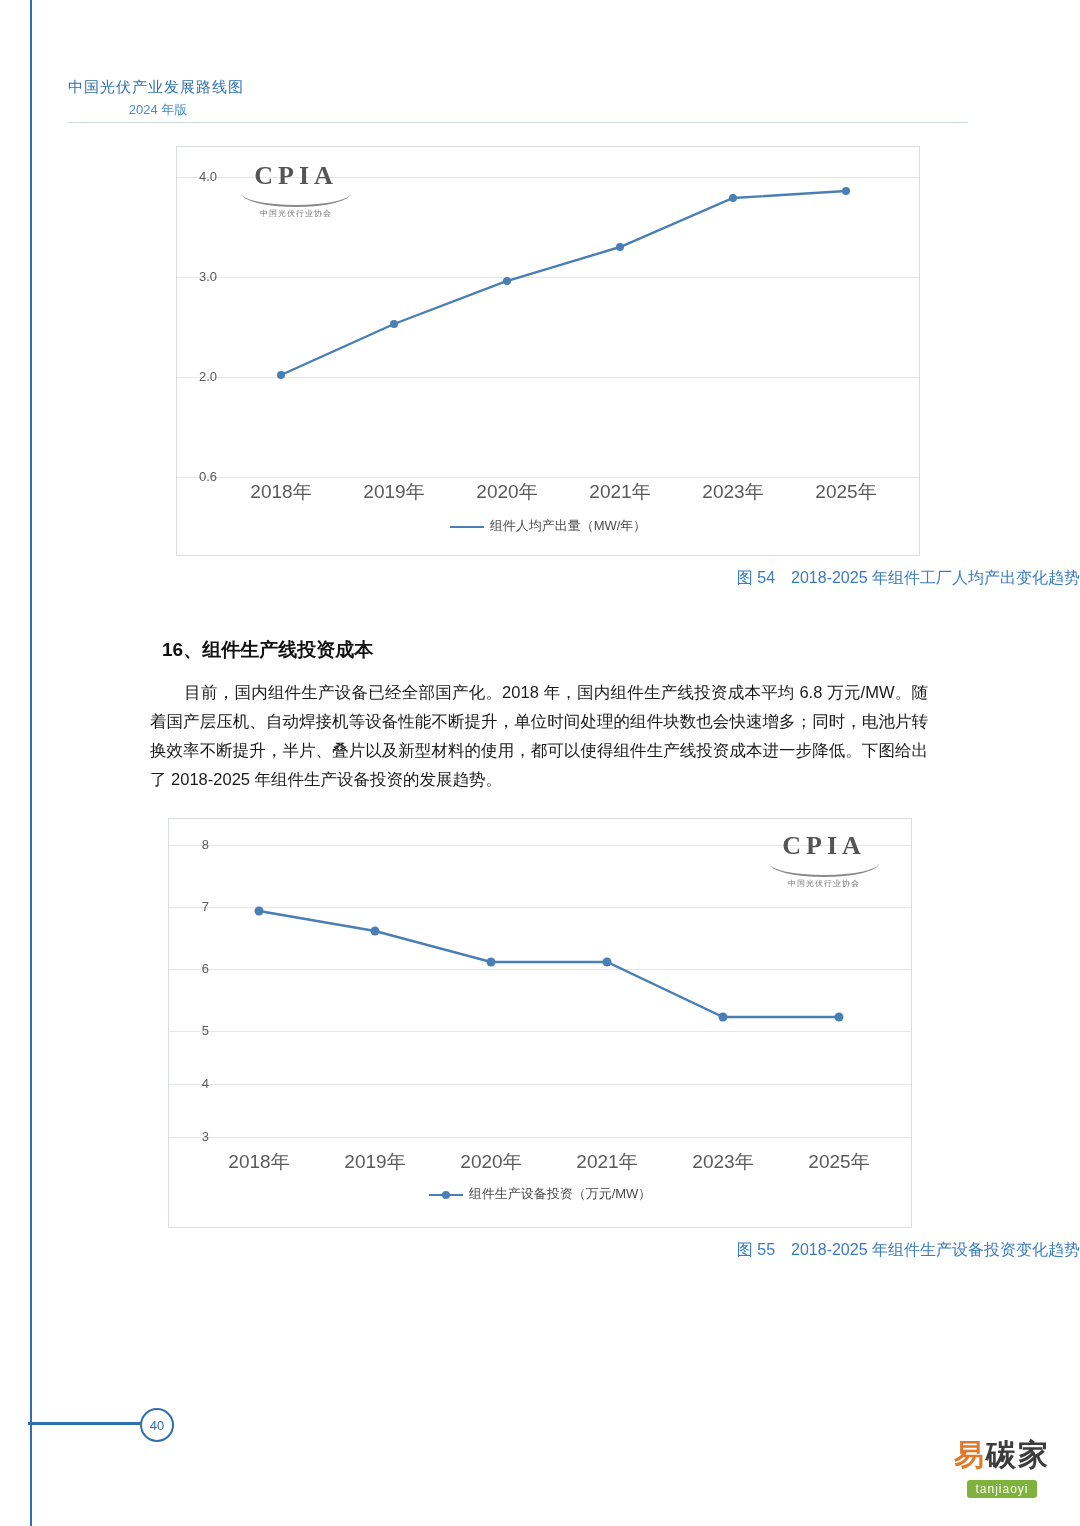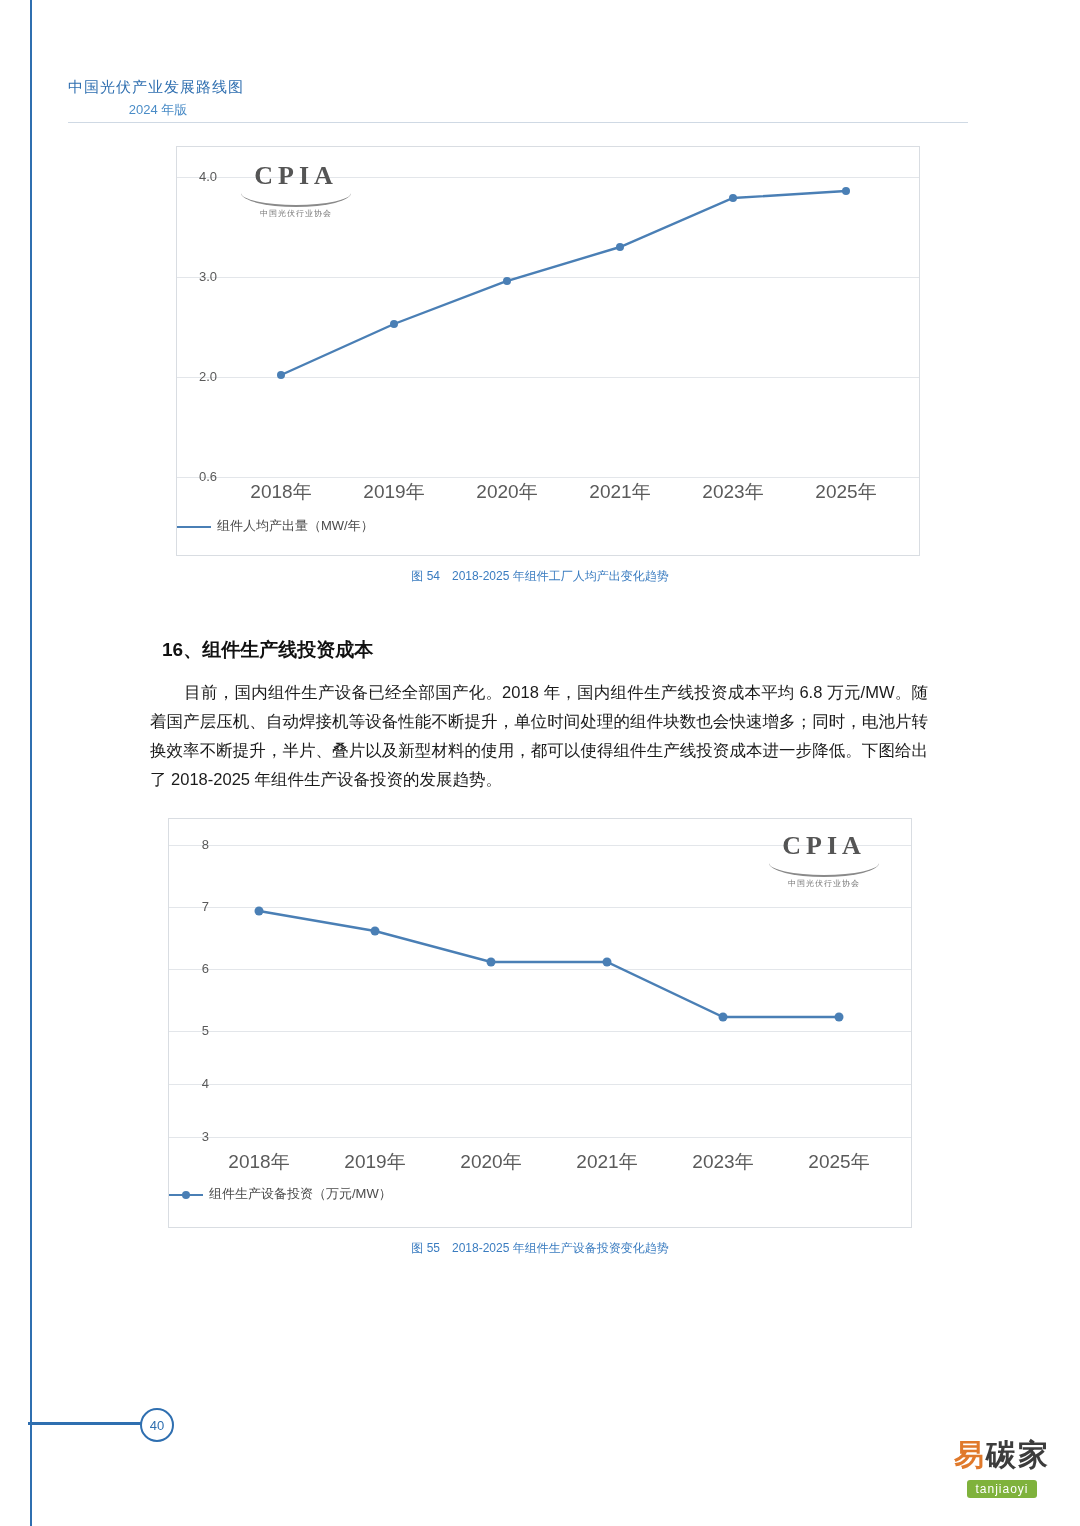--- a/index.html
+++ b/index.html
@@ -43,21 +43,21 @@
   .plot{position:absolute;left:0;top:0;right:0;bottom:0;}
   .gridline{position:absolute;left:0;right:0;height:1px;background:#e3e6ea;}
   .axis-y-label{
     position:absolute;font-size:13px;color:#5a5a5a;text-align:right;width:40px;
   }
   .axis-x-label{
     position:absolute;font-size:19px;color:#5a5a5a;text-align:center;width:90px;
   }
   .svg-layer{position:absolute;left:0;top:0;}
   .legend{
-    position:absolute;left:0;right:0;text-align:left;font-size:13px;color:#4a4a4a;
+    position:absolute;left:0;right:0;text-align:center;font-size:13px;color:#4a4a4a;
   }
   .legend .swatch{
     display:inline-block;width:34px;height:2px;background:#4a7fb5;
     vertical-align:middle;margin-right:6px;position:relative;
   }
   .legend .swatch:after{
     content:"";position:absolute;left:13px;top:-3px;width:8px;height:8px;border-radius:50%;
     background:#4a7fb5;
   }
   .legend .swatch.nodot:after{display:none;}
@@ -71,21 +71,21 @@
   }
   .cpia .arc{
     width:110px;height:14px;border-bottom:2px solid #8a8a8a;border-radius:50%/0 0 14px 14px;
     margin:0 auto;
   }
   .cpia .small{
     font-size:8px;color:#7a7a7a;letter-spacing:1px;margin-top:1px;
   }
 
   .fig-caption{
-    position:absolute;width:100%;text-align:center;color:#3a7cc0;font-size:12px;
+    position:absolute;width:100%;text-align:right;color:#3a7cc0;font-size:16px;
   }
   #cap1{top:568px;left:0;}
   #cap2{top:1240px;left:0;}
 
   h2.section{
     position:absolute;left:150px;top:625px;margin:12px;font-size:19px;color:#111;font-weight:bold;
   }
   .para{
     position:absolute;left:150px;top:678px;width:778px;
     font-size:16.5px;line-height:29px;color:#1a1a1a;text-align:justify;

